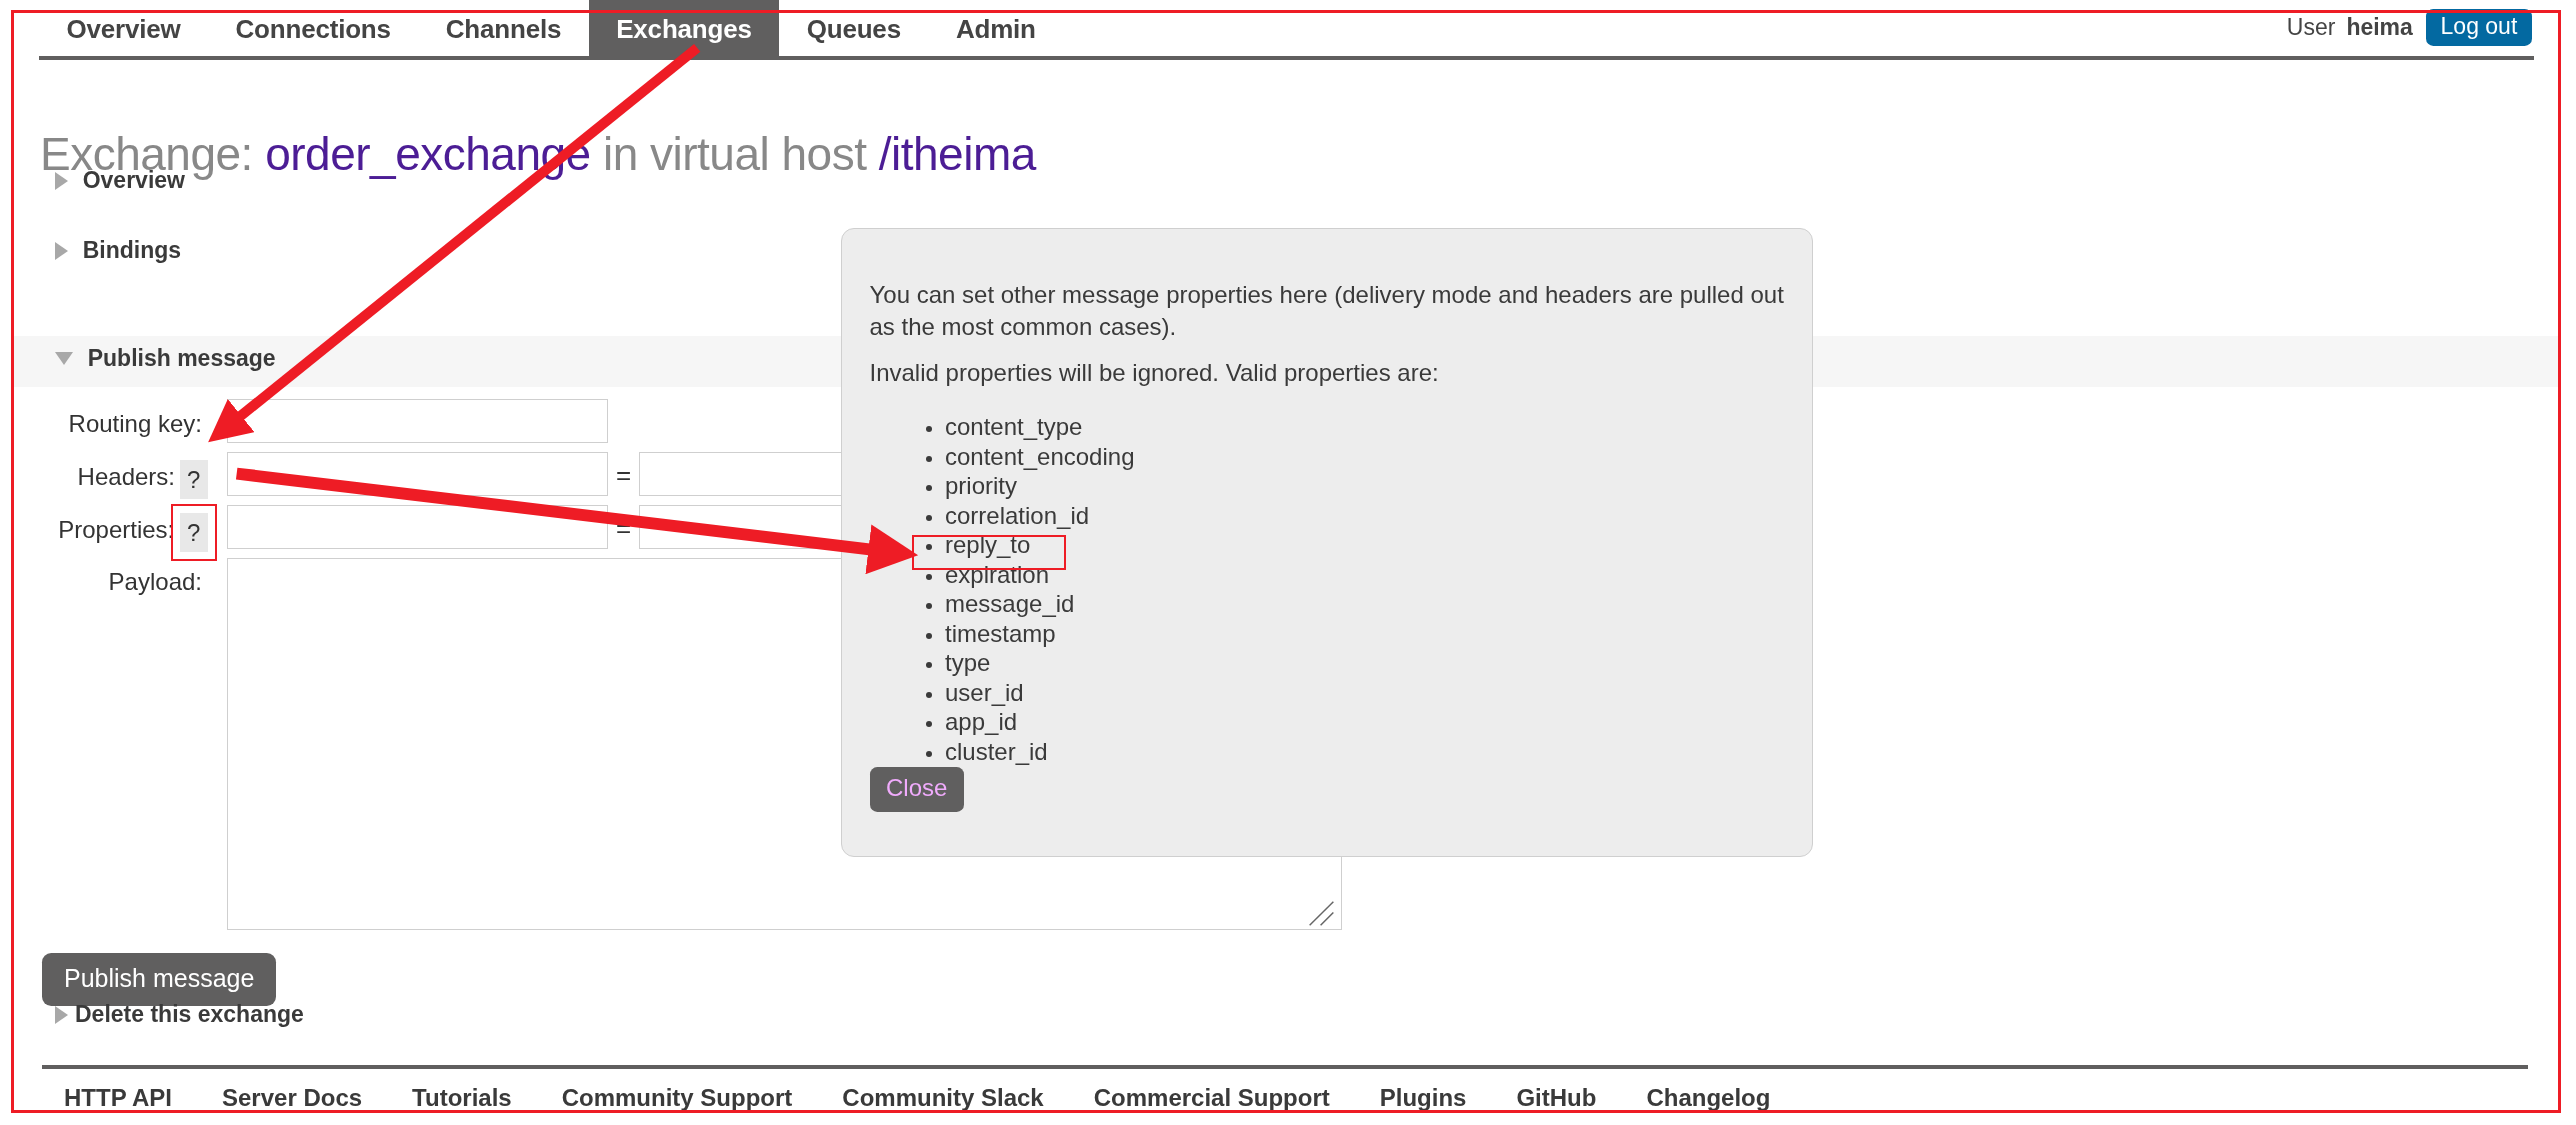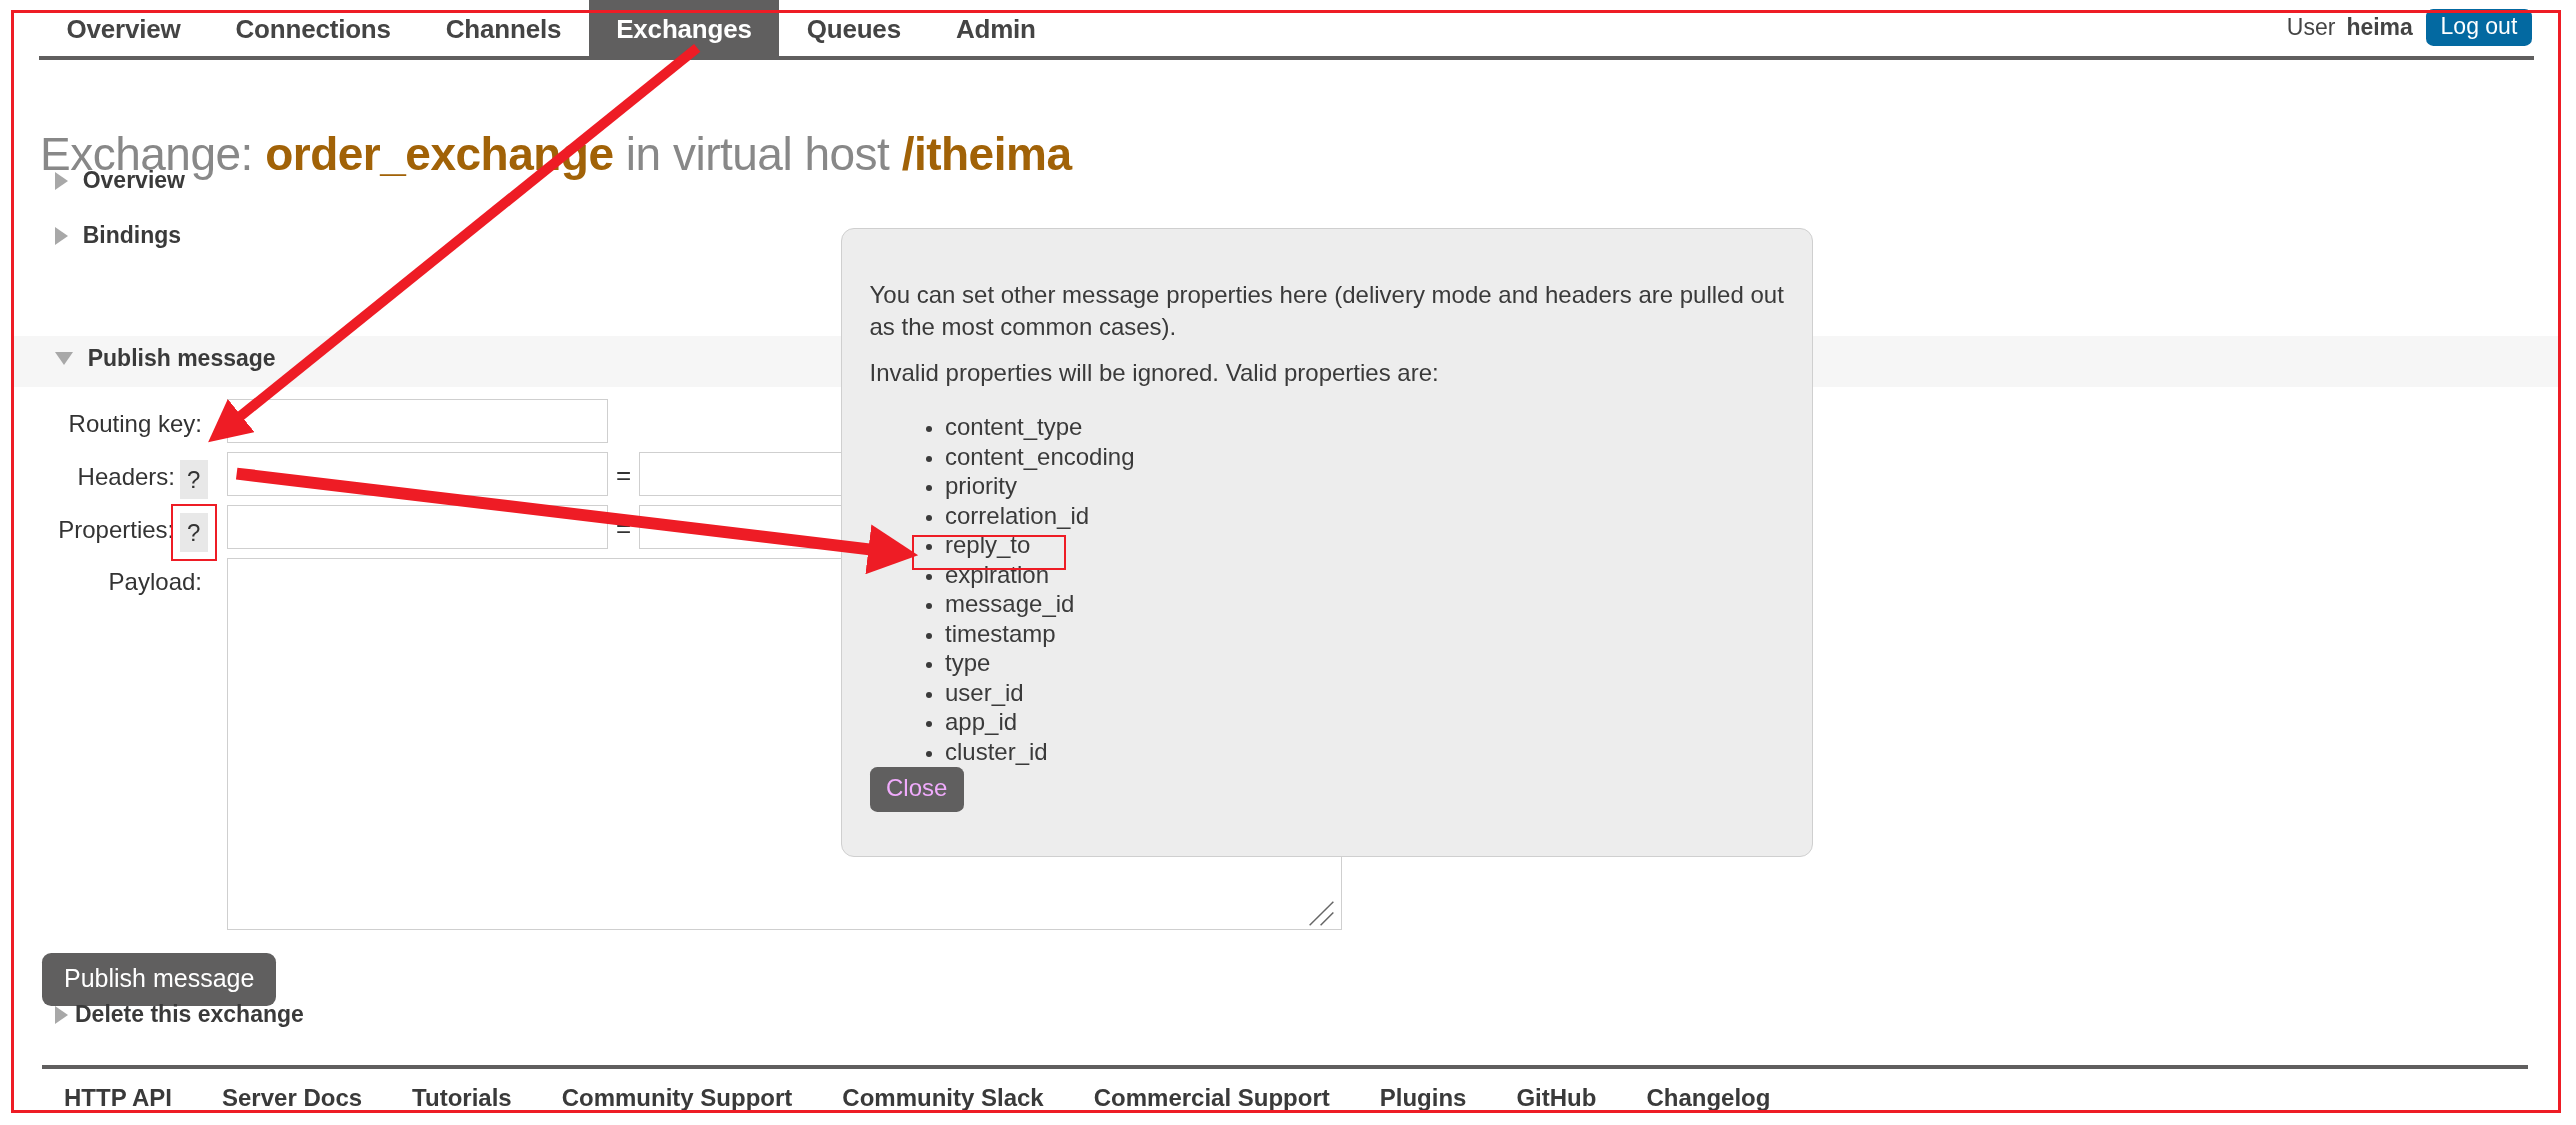--- a/index.html
+++ b/index.html
@@ -116,21 +116,21 @@
   #page-title {
     position: absolute;
     left: 40px;
     top: 37px;
     font-size: 46px;
     color: #888888;
     font-weight: normal;
     white-space: nowrap;
     letter-spacing: -0.5px;
   }
-  #page-title .strong { color: #a16207; font-weight: bold; }
+  #page-title .strong { color: #4c1d95; font-weight: normal; }
 
   
   .section-head {
     position: absolute;
     display: flex;
     align-items: center;
     gap: 14.7px;
     font-size: 23px;
     font-weight: bold;
     color: #3a3a3a;
@@ -146,21 +146,21 @@
     border-left: 13.8px solid #a8a8a8;
     border-top: 9.2px solid transparent;
     border-bottom: 9.2px solid transparent;
   }
   .tri.down {
     border-top: 13.8px solid #a8a8a8;
     border-left: 9.2px solid transparent;
     border-right: 9.2px solid transparent;
   }
   #sect-overview { left: 55px; top: 108px; }
-  #sect-bindings { left: 55px; top: 163px; }
+  #sect-bindings { left: 55px; top: 178px; }
   #sect-delete   { left: 55px; top: 942px; gap: 7px; }
 
   #publish-band {
     position: absolute;
     left: 11px;
     top: 277px;
     width: 2550px;
     height: 51px;
     background: #f6f6f6;
   }

